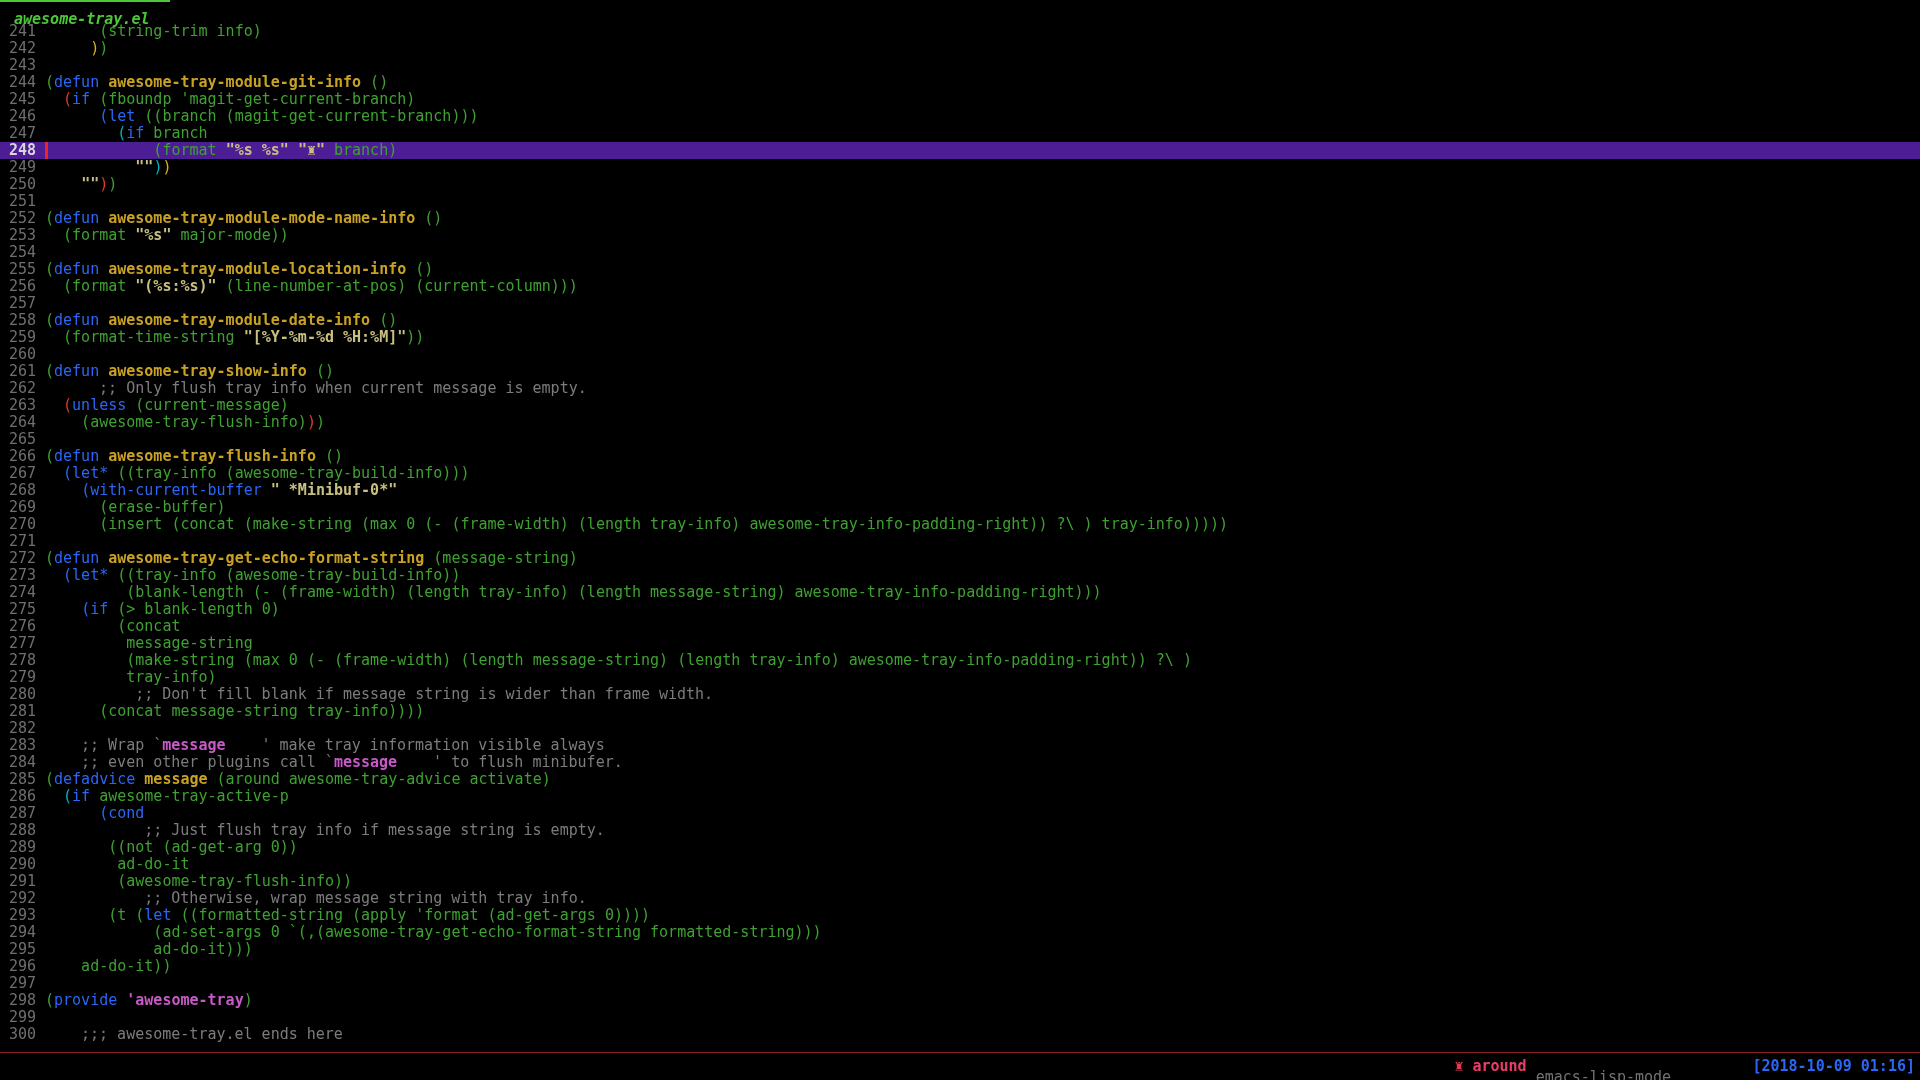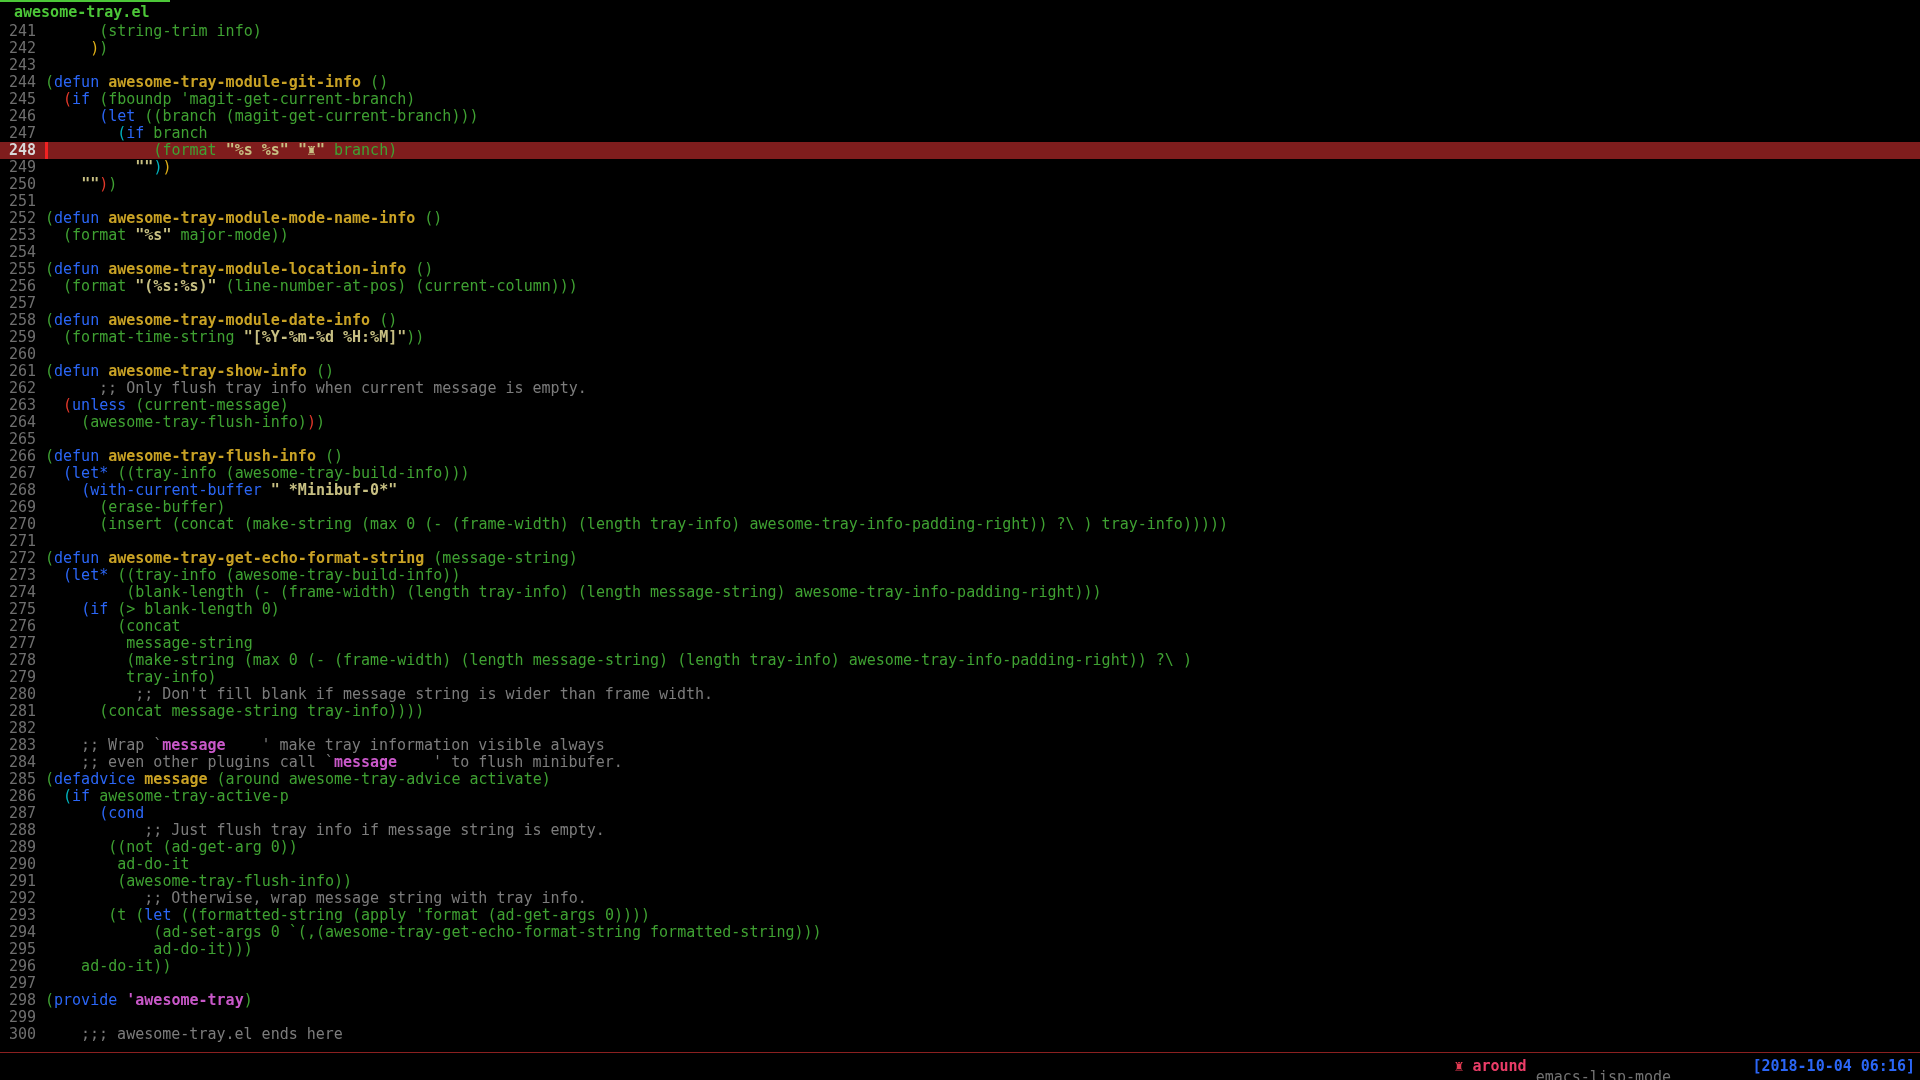--- a/index.html
+++ b/index.html
@@ -1,26 +1,26 @@
 <!DOCTYPE html>
 <html><head>
 <meta charset="utf-8">
 <style>
   html,body { margin:0; padding:0; background:#000; }
   body {
     width:1920px; height:1080px; overflow:hidden; position:relative;
     font-family:"DejaVu Sans Mono", monospace;
     font-size:15px; line-height:17px;
   }
-  .header { position:relative; height:23px; padding-left:14px; padding-top:4px; box-sizing:border-box; }
+  .header { position:relative; height:23px; padding-left:14px; padding-top:11px; box-sizing:border-box;font-style:italic; }
   .header-overline { position:absolute; top:0; left:0; width:170px; height:2px; background:#4cc738; }
   .buffer-title { color:#4cc738; font-weight:bold; }
   .code-area { white-space:pre; }
   .line { display:flex; height:17px; position:relative; }
-  .line.current { background:#7f1d1d; }
+  .line.current { background:#4c1d95; }
   .lineno {
     flex:none; width:36px; text-align:right; color:#6f6f6f;
     padding-right:9px;
   }
   .lineno-current { color:#d8d8d8; font-weight:bold; }
   .cursor { position:absolute; left:45px; top:0; width:3px; height:17px; background:#f02222; }
   .content { flex:none; white-space:pre;text-align:right; }
   
   .seg-g  { color:#3fa132; }                       
   .seg-b  { color:#2b66f6; }                       
@@ -48,13 +48,13 @@
 </head>
 <body>
 
 <div class="header">
   <div class="header-overline"></div>
   <span class="buffer-title">awesome-tray.el</span>
 </div>
 
 <div class="code-area"><div class="line"><span class="lineno">241</span><span class="content"><span class="seg-g">      (string-trim info)</span></span></div><div class="line"><span class="lineno">242</span><span class="content"><span class="seg-g">     </span><span class="seg-py">)</span><span class="seg-g">)</span></span></div><div class="line"><span class="lineno">243</span><span class="content"></span></div><div class="line"><span class="lineno">244</span><span class="content"><span class="seg-g">(</span><span class="seg-b">defun</span><span class="seg-g"> </span><span class="seg-f">awesome-tray-module-git-info</span><span class="seg-g"> ()</span></span></div><div class="line"><span class="lineno">245</span><span class="content"><span class="seg-g">  </span><span class="seg-pr">(</span><span class="seg-b">if</span><span class="seg-g"> (fboundp 'magit-get-current-branch)</span></span></div><div class="line"><span class="lineno">246</span><span class="content"><span class="seg-g">      </span><span class="seg-pb">(</span><span class="seg-b">let</span><span class="seg-g"> ((branch (magit-get-current-branch)))</span></span></div><div class="line"><span class="lineno">247</span><span class="content"><span class="seg-g">        </span><span class="seg-pc">(</span><span class="seg-b">if</span><span class="seg-g"> branch</span></span></div><div class="line current"><span class="lineno lineno-current">248</span><span class="cursor"></span><span class="content"><span class="seg-g">            (format </span><span class="seg-s">"%s %s"</span><span class="seg-g"> </span><span class="seg-s">"♜"</span><span class="seg-g"> branch)</span></span></div><div class="line"><span class="lineno">249</span><span class="content"><span class="seg-g">          </span><span class="seg-s">""</span><span class="seg-pc">)</span><span class="seg-py">)</span></span></div><div class="line"><span class="lineno">250</span><span class="content"><span class="seg-g">    </span><span class="seg-s">""</span><span class="seg-pr">)</span><span class="seg-g">)</span></span></div><div class="line"><span class="lineno">251</span><span class="content"></span></div><div class="line"><span class="lineno">252</span><span class="content"><span class="seg-g">(</span><span class="seg-b">defun</span><span class="seg-g"> </span><span class="seg-f">awesome-tray-module-mode-name-info</span><span class="seg-g"> ()</span></span></div><div class="line"><span class="lineno">253</span><span class="content"><span class="seg-g">  (format </span><span class="seg-s">"%s"</span><span class="seg-g"> major-mode))</span></span></div><div class="line"><span class="lineno">254</span><span class="content"></span></div><div class="line"><span class="lineno">255</span><span class="content"><span class="seg-g">(</span><span class="seg-b">defun</span><span class="seg-g"> </span><span class="seg-f">awesome-tray-module-location-info</span><span class="seg-g"> ()</span></span></div><div class="line"><span class="lineno">256</span><span class="content"><span class="seg-g">  (format </span><span class="seg-s">"(%s:%s)"</span><span class="seg-g"> (line-number-at-pos) (current-column)))</span></span></div><div class="line"><span class="lineno">257</span><span class="content"></span></div><div class="line"><span class="lineno">258</span><span class="content"><span class="seg-g">(</span><span class="seg-b">defun</span><span class="seg-g"> </span><span class="seg-f">awesome-tray-module-date-info</span><span class="seg-g"> ()</span></span></div><div class="line"><span class="lineno">259</span><span class="content"><span class="seg-g">  (format-time-string </span><span class="seg-s">"[%Y-%m-%d %H:%M]"</span><span class="seg-g">))</span></span></div><div class="line"><span class="lineno">260</span><span class="content"></span></div><div class="line"><span class="lineno">261</span><span class="content"><span class="seg-g">(</span><span class="seg-b">defun</span><span class="seg-g"> </span><span class="seg-f">awesome-tray-show-info</span><span class="seg-g"> ()</span></span></div><div class="line"><span class="lineno">262</span><span class="content"><span class="seg-c">  ;; Only flush tray info when current message is empty.</span></span></div><div class="line"><span class="lineno">263</span><span class="content"><span class="seg-g">  </span><span class="seg-pr">(</span><span class="seg-b">unless</span><span class="seg-g"> (current-message)</span></span></div><div class="line"><span class="lineno">264</span><span class="content"><span class="seg-g">    (awesome-tray-flush-info)</span><span class="seg-pr">)</span><span class="seg-g">)</span></span></div><div class="line"><span class="lineno">265</span><span class="content"></span></div><div class="line"><span class="lineno">266</span><span class="content"><span class="seg-g">(</span><span class="seg-b">defun</span><span class="seg-g"> </span><span class="seg-f">awesome-tray-flush-info</span><span class="seg-g"> ()</span></span></div><div class="line"><span class="lineno">267</span><span class="content"><span class="seg-g">  </span><span class="seg-pb">(</span><span class="seg-b">let*</span><span class="seg-g"> ((tray-info (awesome-tray-build-info)))</span></span></div><div class="line"><span class="lineno">268</span><span class="content"><span class="seg-g">    </span><span class="seg-pb">(</span><span class="seg-b">with-current-buffer</span><span class="seg-g"> </span><span class="seg-s">" *Minibuf-0*"</span></span></div><div class="line"><span class="lineno">269</span><span class="content"><span class="seg-g">      (erase-buffer)</span></span></div><div class="line"><span class="lineno">270</span><span class="content"><span class="seg-g">      (insert (concat (make-string (max 0 (- (frame-width) (length tray-info) awesome-tray-info-padding-right)) ?\ ) tray-info)))))</span></span></div><div class="line"><span class="lineno">271</span><span class="content"></span></div><div class="line"><span class="lineno">272</span><span class="content"><span class="seg-g">(</span><span class="seg-b">defun</span><span class="seg-g"> </span><span class="seg-f">awesome-tray-get-echo-format-string</span><span class="seg-g"> (message-string)</span></span></div><div class="line"><span class="lineno">273</span><span class="content"><span class="seg-g">  </span><span class="seg-pb">(</span><span class="seg-b">let*</span><span class="seg-g"> ((tray-info (awesome-tray-build-info))</span></span></div><div class="line"><span class="lineno">274</span><span class="content"><span class="seg-g">         (blank-length (- (frame-width) (length tray-info) (length message-string) awesome-tray-info-padding-right)))</span></span></div><div class="line"><span class="lineno">275</span><span class="content"><span class="seg-g">    </span><span class="seg-pb">(</span><span class="seg-b">if</span><span class="seg-g"> (&gt; blank-length 0)</span></span></div><div class="line"><span class="lineno">276</span><span class="content"><span class="seg-g">        (concat</span></span></div><div class="line"><span class="lineno">277</span><span class="content"><span class="seg-g">         message-string</span></span></div><div class="line"><span class="lineno">278</span><span class="content"><span class="seg-g">         (make-string (max 0 (- (frame-width) (length message-string) (length tray-info) awesome-tray-info-padding-right)) ?\ )</span></span></div><div class="line"><span class="lineno">279</span><span class="content"><span class="seg-g">         tray-info)</span></span></div><div class="line"><span class="lineno">280</span><span class="content"><span class="seg-c">      ;; Don't fill blank if message string is wider than frame width.</span></span></div><div class="line"><span class="lineno">281</span><span class="content"><span class="seg-g">      (concat message-string tray-info))))</span></span></div><div class="line"><span class="lineno">282</span><span class="content"></span></div><div class="line"><span class="lineno">283</span><span class="content"><span class="seg-c">;; Wrap `</span><span class="seg-m">message</span><span class="seg-c">' make tray information visible always</span></span></div><div class="line"><span class="lineno">284</span><span class="content"><span class="seg-c">;; even other plugins call `</span><span class="seg-m">message</span><span class="seg-c">' to flush minibufer.</span></span></div><div class="line"><span class="lineno">285</span><span class="content"><span class="seg-g">(</span><span class="seg-b">defadvice</span><span class="seg-g"> </span><span class="seg-f">message</span><span class="seg-g"> (around awesome-tray-advice activate)</span></span></div><div class="line"><span class="lineno">286</span><span class="content"><span class="seg-g">  </span><span class="seg-pc">(</span><span class="seg-b">if</span><span class="seg-g"> awesome-tray-active-p</span></span></div><div class="line"><span class="lineno">287</span><span class="content"><span class="seg-g">      </span><span class="seg-pb">(</span><span class="seg-b">cond</span></span></div><div class="line"><span class="lineno">288</span><span class="content"><span class="seg-c">       ;; Just flush tray info if message string is empty.</span></span></div><div class="line"><span class="lineno">289</span><span class="content"><span class="seg-g">       ((not (ad-get-arg 0))</span></span></div><div class="line"><span class="lineno">290</span><span class="content"><span class="seg-g">        ad-do-it</span></span></div><div class="line"><span class="lineno">291</span><span class="content"><span class="seg-g">        (awesome-tray-flush-info))</span></span></div><div class="line"><span class="lineno">292</span><span class="content"><span class="seg-c">       ;; Otherwise, wrap message string with tray info.</span></span></div><div class="line"><span class="lineno">293</span><span class="content"><span class="seg-g">       (t (</span><span class="seg-b">let</span><span class="seg-g"> ((formatted-string (apply 'format (ad-get-args 0))))</span></span></div><div class="line"><span class="lineno">294</span><span class="content"><span class="seg-g">            (ad-set-args 0 `(,(awesome-tray-get-echo-format-string formatted-string)))</span></span></div><div class="line"><span class="lineno">295</span><span class="content"><span class="seg-g">            ad-do-it)))</span></span></div><div class="line"><span class="lineno">296</span><span class="content"><span class="seg-g">    ad-do-it))</span></span></div><div class="line"><span class="lineno">297</span><span class="content"></span></div><div class="line"><span class="lineno">298</span><span class="content"><span class="seg-g">(</span><span class="seg-b">provide</span><span class="seg-g"> </span><span class="seg-m">'awesome-tray</span><span class="seg-g">)</span></span></div><div class="line"><span class="lineno">299</span><span class="content"></span></div><div class="line"><span class="lineno">300</span><span class="content"><span class="seg-c">;;; awesome-tray.el ends here</span></span></div></div>
 
-<div class="tray"><span class="tray-rook">♜ </span><span class="tray-branch">around</span><span class="tray-mode"> emacs-lisp-mode</span><span class="tray-pos"> (248:0)</span><span class="tray-date"> [2018-10-04 06:16]</span></div>
+<div class="tray"><span class="tray-rook">♜ </span><span class="tray-branch">around</span><span class="tray-mode"> emacs-lisp-mode</span><span class="tray-pos"> (248:0)</span><span class="tray-date"> [2018-10-09 01:16]</span></div>
 
 </body></html>

